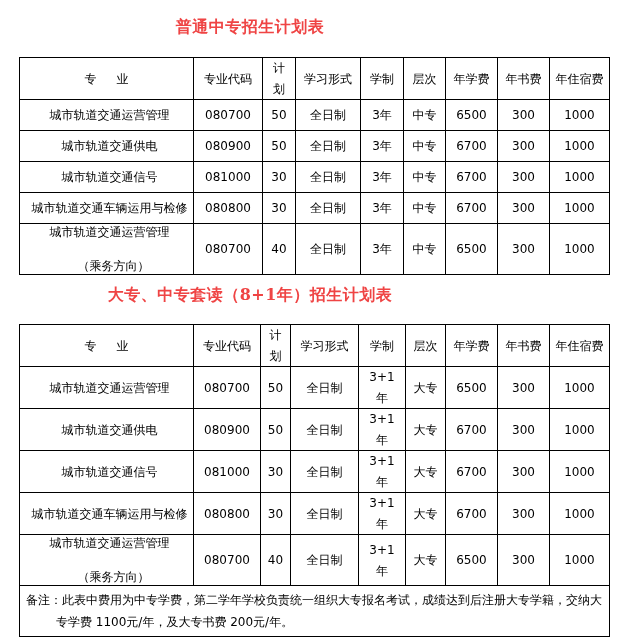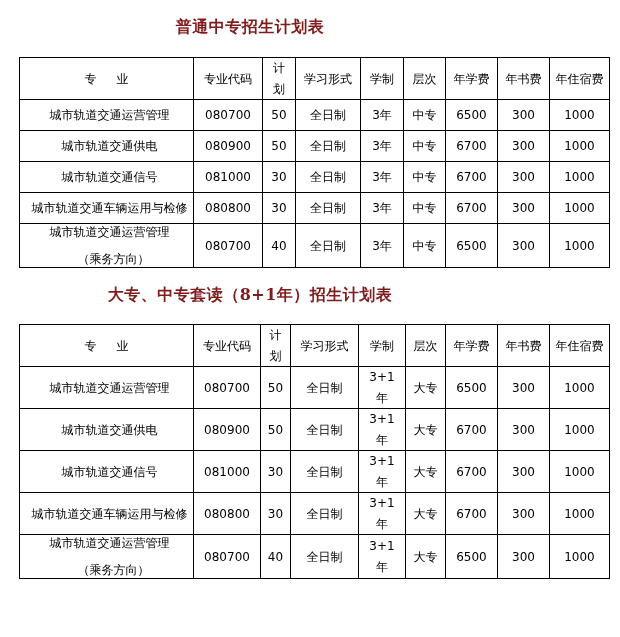--- a/index.html
+++ b/index.html
@@ -3,21 +3,21 @@
   <meta charset="utf-8">
   <style>
     html, body { margin: 0; padding: 0; background: #ffffff; }
     body {
       width: 620px; height: 637px; position: relative; overflow: hidden;
       font-family: "DejaVu Sans", "Liberation Sans", sans-serif;
       color: #000;
     }
     .title {
       position: absolute; left: 0; width: 500px; text-align: center;
-      color: #7f1d1d; font-weight: bold; font-size: 16px;
+      color: #ef4444; font-weight: bold; font-size: 16px;
       font-family: "DejaVu Serif", "Liberation Serif", serif;
       letter-spacing: 0.5px;
     }
     #title1 { top: 17px; }
     #title2 { top: 285px; }
     table {
       position: absolute; left: 19px; width: 590px;
       border-collapse: collapse; table-layout: fixed;
       font-size: 12px;
       padding-left: 26px;
@@ -26,21 +26,21 @@
     #table2 { top: 324px; }
     td, th {
       border: 1px solid #000; padding: 0; text-align: center;
       font-weight: normal; vertical-align: middle; line-height: 16px;
     }
     th { height: 41px; }
     .t1 td { height: 30px; }
     .t1 tr.tall td { height: 40px; }
     .t2 td { height: 41px; }
     td.major { text-align: center; padding-left: 6px; }
-    .sub { display: block; padding-left: 8px; margin-top: 11px; }
+    .sub { display: block; padding-left: 8px; margin-top: 18px; }
     .hdr-major { letter-spacing: 0; }
     .hdr-major span { margin: 0 10px; }
     .stack { display: block; }
     .stack + .stack { margin-top: 5px; }
     td.note { text-align: left; padding: 3px 6px; line-height: 22px; height: 44px; }
     .note-l2 { display: block; padding-left: 30px; }
   </style>
 </head>
 <body>
 
@@ -223,14 +223,20 @@
     <td>全日制</td>
     <td>
           <span class="stack">3+1</span>
           <span class="stack">年</span>
         </td>
     <td>大专</td>
     <td>6500</td>
     <td>300</td>
     <td>1000</td>
   </tr>
+  <tr>
+    <td class="note" colspan="9">
+      <span>备注：此表中费用为中专学费，第二学年学校负责统一组织大专报名考试，成绩达到后注册大专学籍，交纳大</span>
+      <span class="note-l2">专学费 1100元/年，及大专书费 200元/年。</span>
+    </td>
+  </tr>
 </tbody>
   </table>
 
 </body></html>

